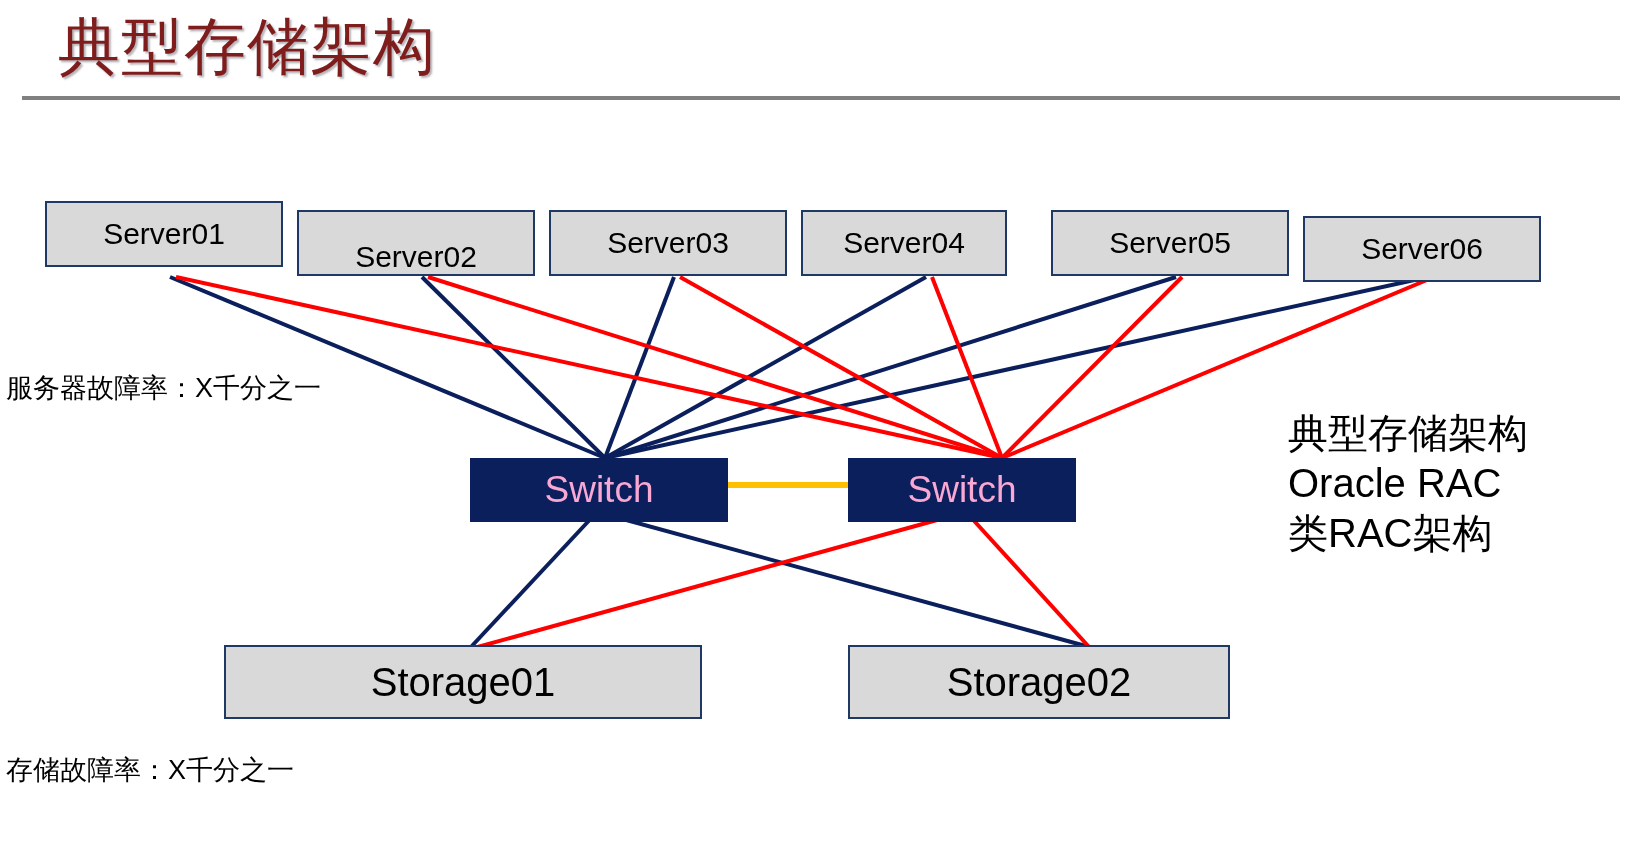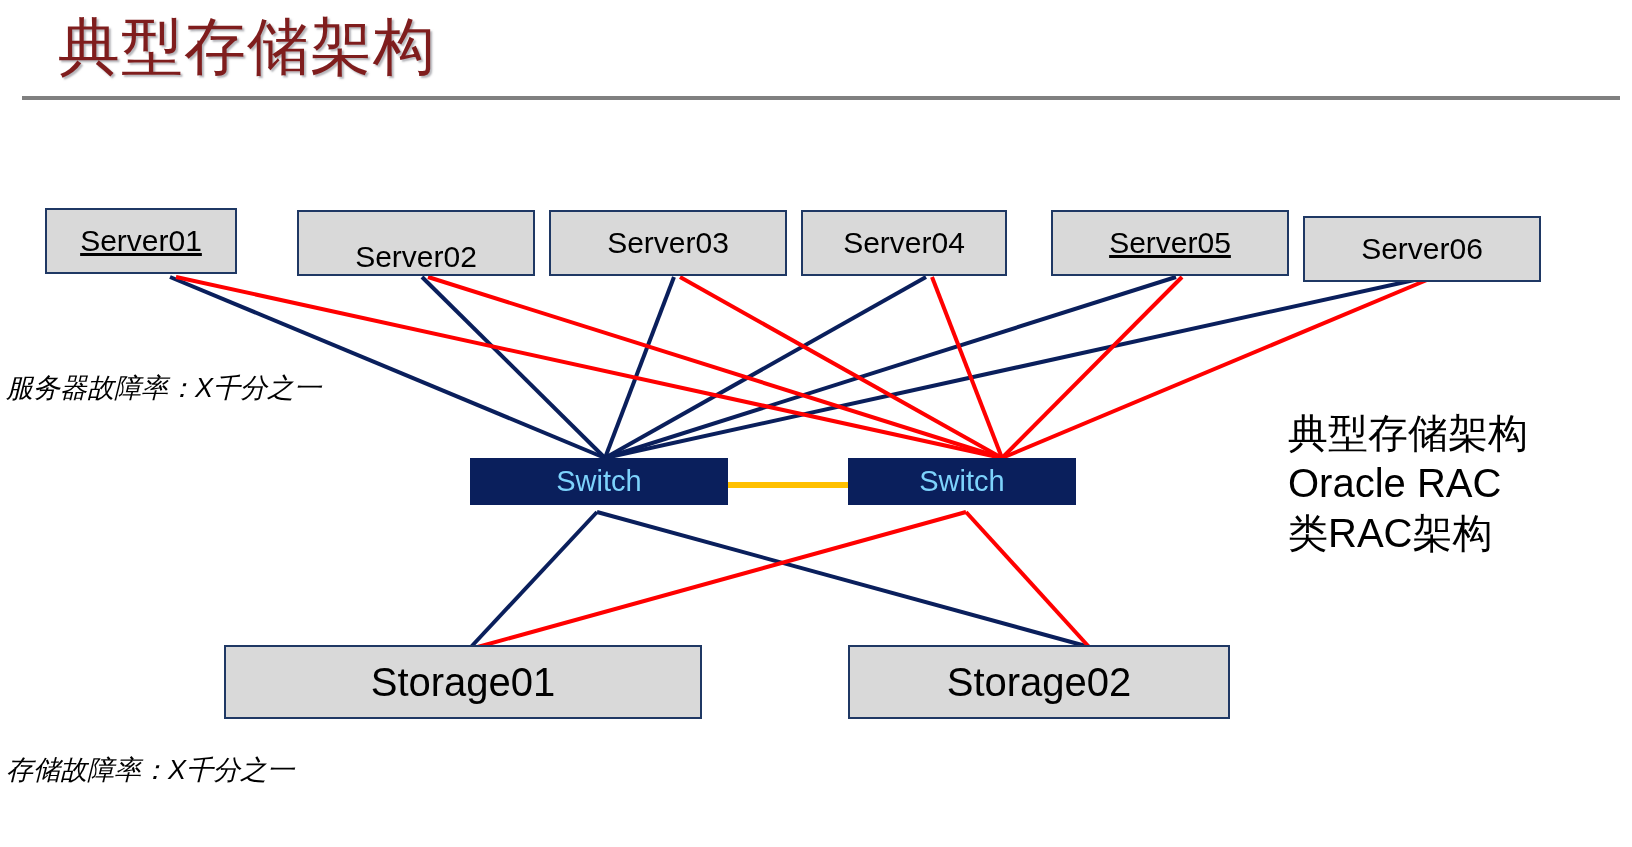--- a/index.html
+++ b/index.html
@@ -70,39 +70,38 @@
   .server {
     background: #D9D9D9;
     border: 2px solid #1F3864;
     color: #000000;
     font-size: 30px;
     height: 66px;
   }
   .switch {
     background: #0A1F5C;
     border: none;
-    color: #7dd3fc;
-    font-size: 29px;
-    height: 47px;
+    color: #f9a8d4;
+    font-size: 37px;
+    height: 64px;
   }
   .storage {
     background: #D9D9D9;
     border: 2px solid #1F3864;
     color: #000000;
     font-size: 40px;
     height: 74px;
   }
 
   
   .note {
     position: absolute;
     font-size: 27px;
     color: #000000;
     white-space: nowrap;
-    font-style: italic;
   }
   #right-note {
     position: absolute;
     left: 1288px;
     top: 408px;
     font-size: 40px;
     line-height: 50px;
     color: #000000;
     white-space: nowrap;
   }
@@ -140,33 +139,33 @@
           <line x1="597" y1="512" x2="1093" y2="648" stroke="#0A1F5C" stroke-width="4" stroke-linecap="butt"></line>
           <line x1="966" y1="512" x2="474" y2="648" stroke="#FF0000" stroke-width="4" stroke-linecap="butt"></line>
           <line x1="966" y1="512" x2="1090" y2="648" stroke="#FF0000" stroke-width="4" stroke-linecap="butt"></line>
         </g>
       <g id="g-interlink">
           <line x1="728" y1="485" x2="870" y2="485" stroke="#FFC000" stroke-width="6" stroke-linecap="butt"></line>
         </g>
     </svg>
 
     <div id="nodes-layer">
-        <div class="node server" style="left: 45px; top: 208px; width: 192px; text-decoration: underline;">
+        <div class="node server" style="left: 45px; top: 201px; width: 238px;">
           <span>Server01</span>
         </div>
         <div class="node server" style="left: 297px; top: 210px; width: 238px; align-items: flex-end;">
           <span>Server02</span>
         </div>
         <div class="node server" style="left: 549px; top: 210px; width: 238px;">
           <span>Server03</span>
         </div>
         <div class="node server" style="left: 801px; top: 210px; width: 206px;">
           <span>Server04</span>
         </div>
-        <div class="node server" style="left: 1051px; top: 210px; width: 238px; text-decoration: underline;">
+        <div class="node server" style="left: 1051px; top: 210px; width: 238px;">
           <span>Server05</span>
         </div>
         <div class="node server" style="left: 1303px; top: 216px; width: 238px;">
           <span>Server06</span>
         </div>
         <div class="node switch" style="left: 470px; top: 458px; width: 258px;">
           <span>Switch</span>
         </div>
         <div class="node switch" style="left: 848px; top: 458px; width: 228px;">
           <span>Switch</span>

